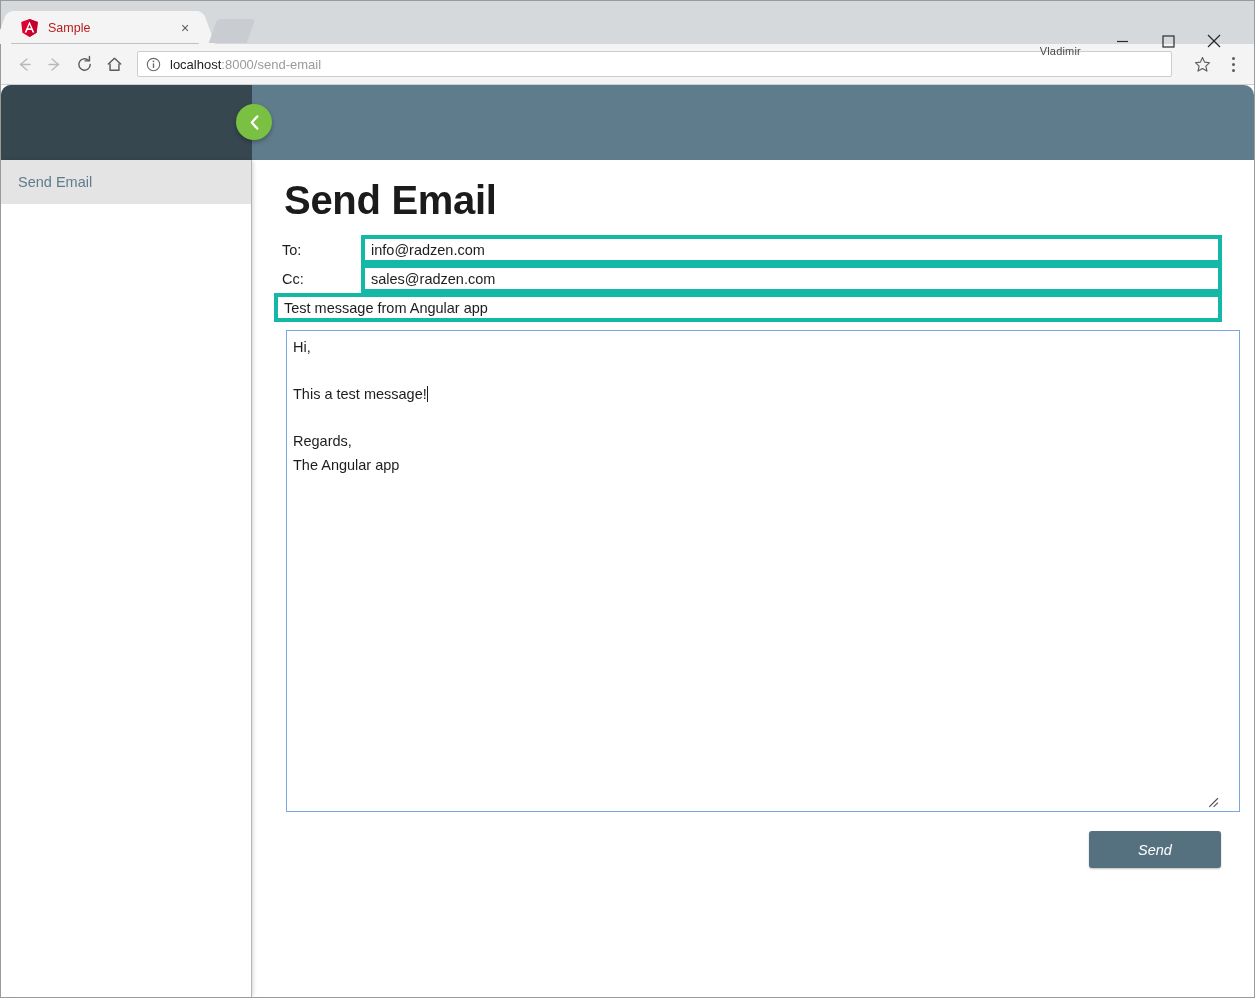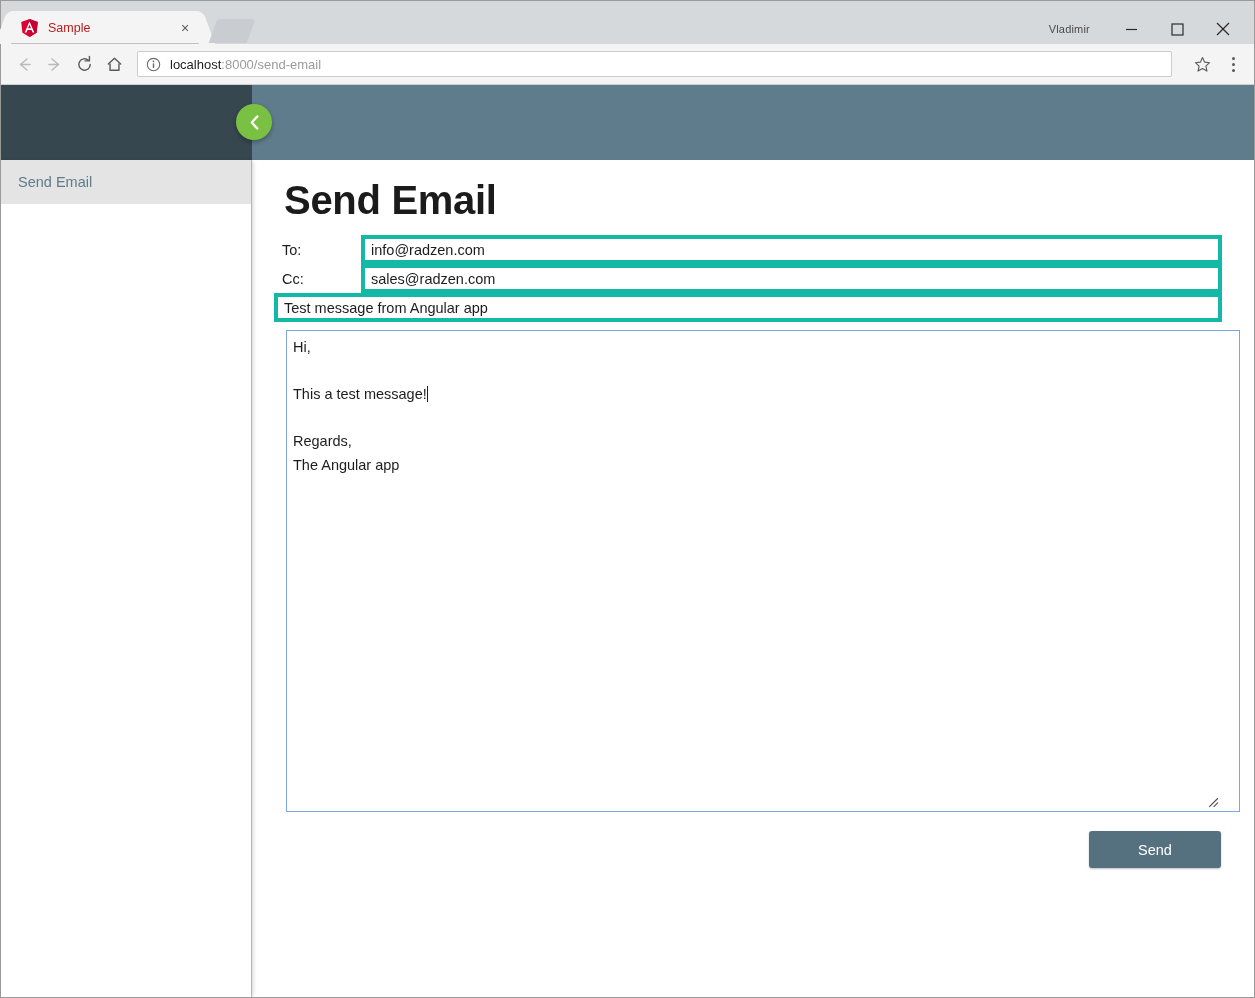--- a/index.html
+++ b/index.html
@@ -72,23 +72,23 @@
     margin-left: 12px;
     width: 38px; height: 24px;
     background: #c9ccd0;
     transform: skewX(-20deg);
     border-top-left-radius: 4px; border-top-right-radius: 4px;
     margin-bottom: 1px;
     cursor: pointer;
   }
 
   .win-controls {
-    position: absolute; right: 8px; top: 0;
+    position: absolute; right: 17px; top: 0;
     height: 56px;
-    display: flex; align-items: center;
+    display: flex; align-items: flex-end;
   }
   .win-user {
     font-size: 11px; color: #4a4a4a;
     margin-right: 18px;
     letter-spacing: .2px;
   }
   .win-btn {
     width: 46px; height: 32px;
     display: flex; align-items: center; justify-content: center;
     color: #333;
@@ -139,20 +139,21 @@
   }
   .menu-btn i { width: 3px; height: 3px; background: #5a5a5a; border-radius: 50%; display: block; }
 
   
   .viewport {
     position: relative;
     width: 1253px;
     height: 912px;
     background: #ffffff;
     overflow: hidden;
+    border-radius: 10px;
   }
 
   .app-header {
     position: absolute; top: 0; left: 0; right: 0;
     height: 75px;
     background: #5e7c8b;
   }
   .header-brand {
     position: absolute; top: 0; left: 0;
     width: 251px; height: 75px;
@@ -273,20 +274,21 @@
   .send-button {
     width: 132px; height: 37px;
     background: #557180;
     color: #ffffff;
     border: none;
     border-radius: 3px;
     font-family: "Liberation Sans", sans-serif;
     font-size: 14.5px;
     cursor: pointer;
     box-shadow: 0 1px 2px rgba(0,0,0,.25);
+    font-style: italic;
   }
 </style>
 </head>
 <body>
 
 <div class="browser-window">
 
   <div class="tabstrip">
 
     <div class="tab">

